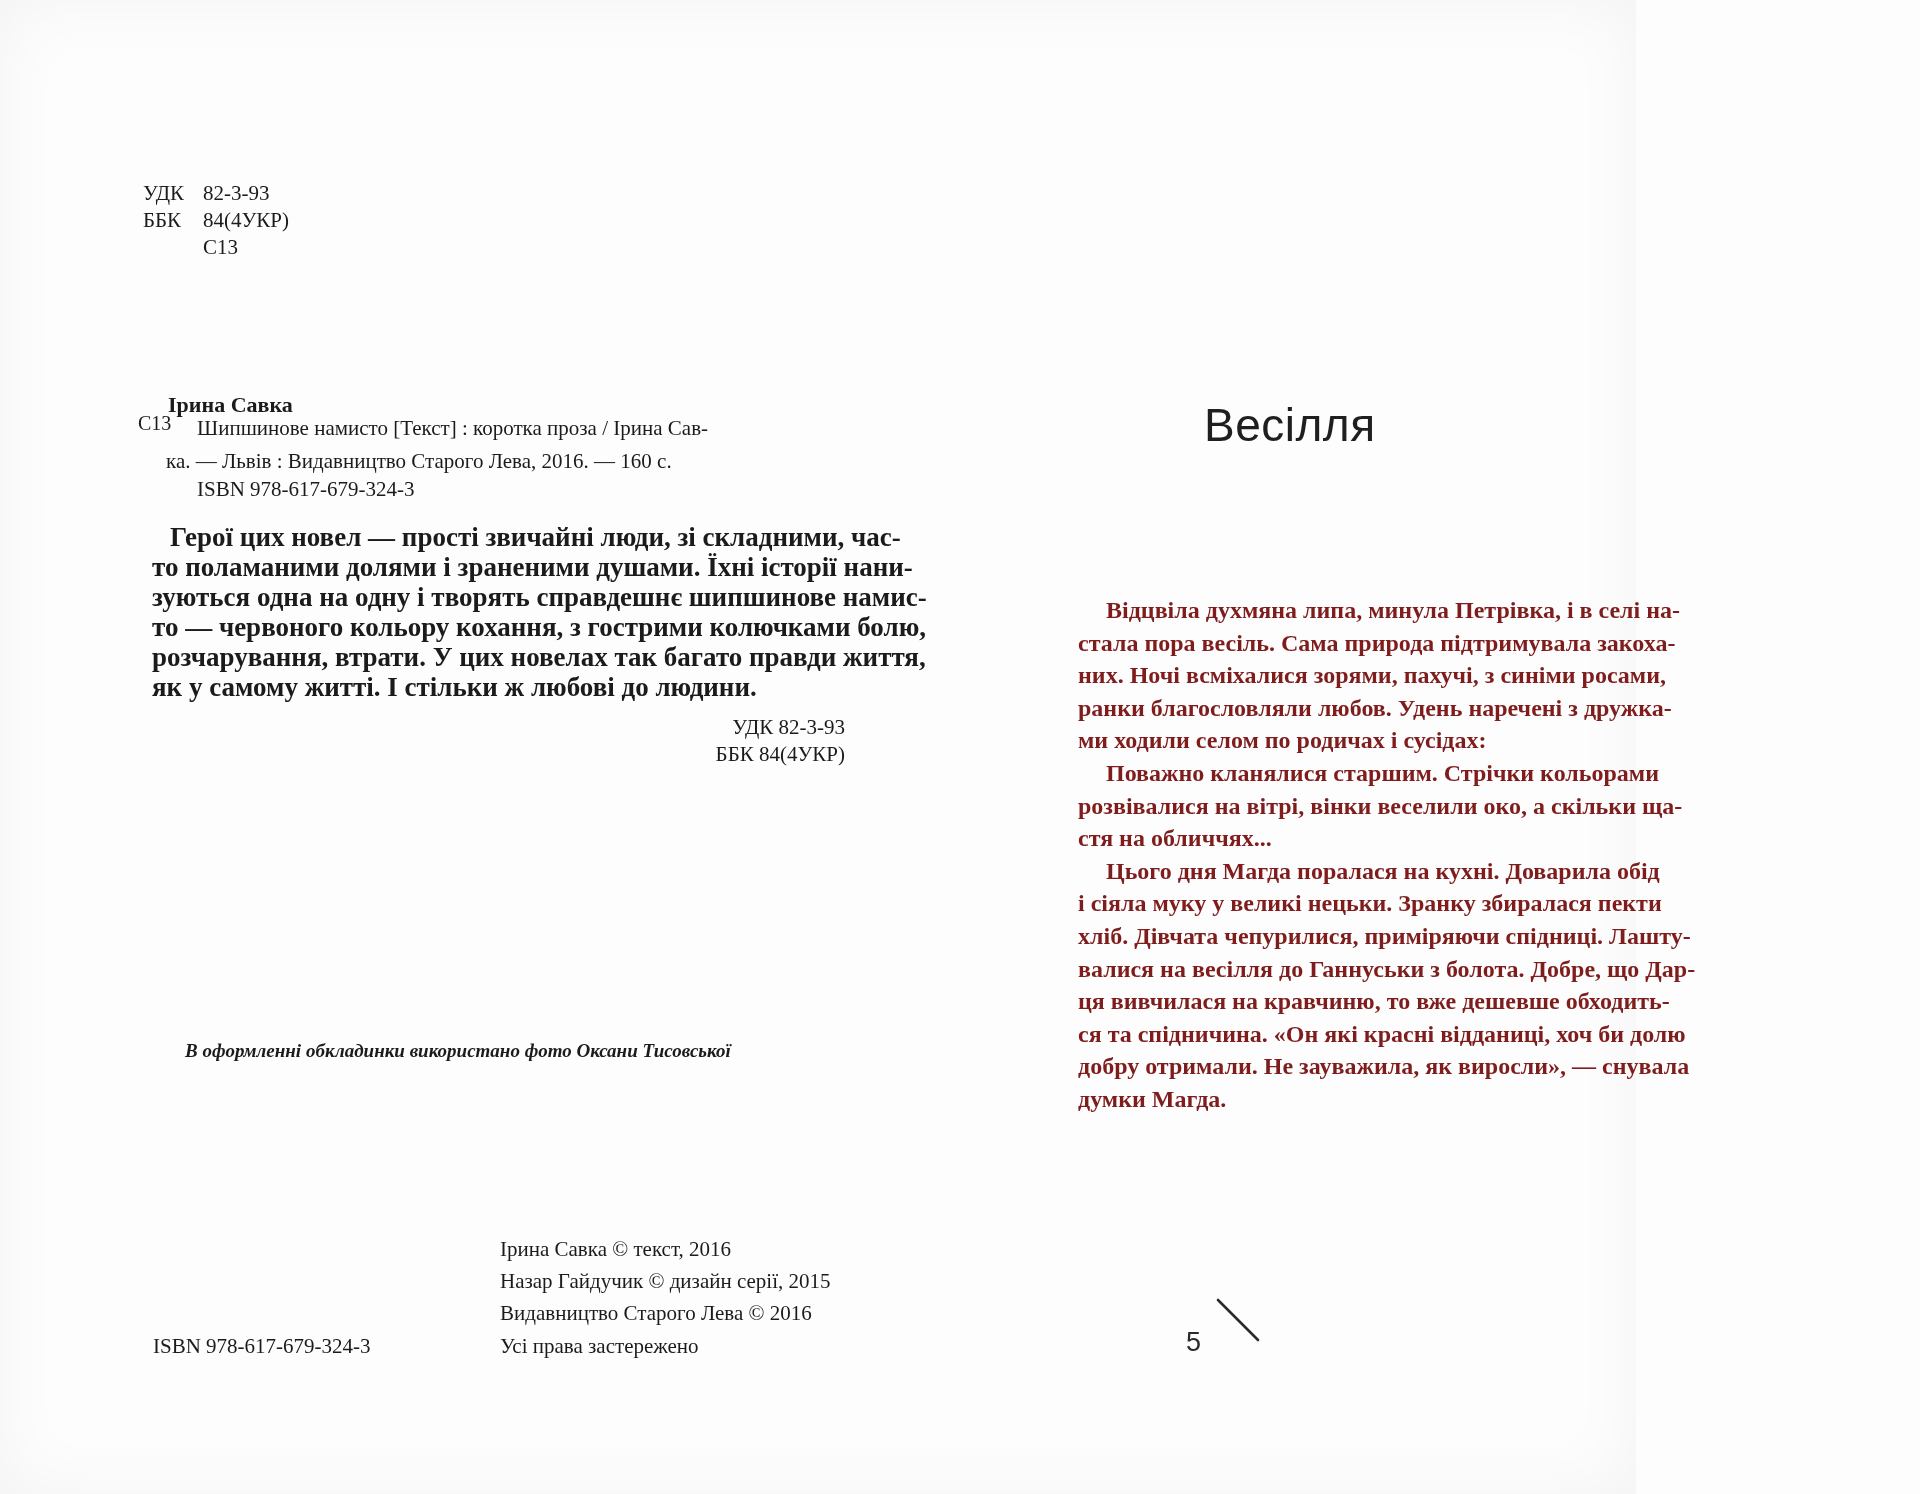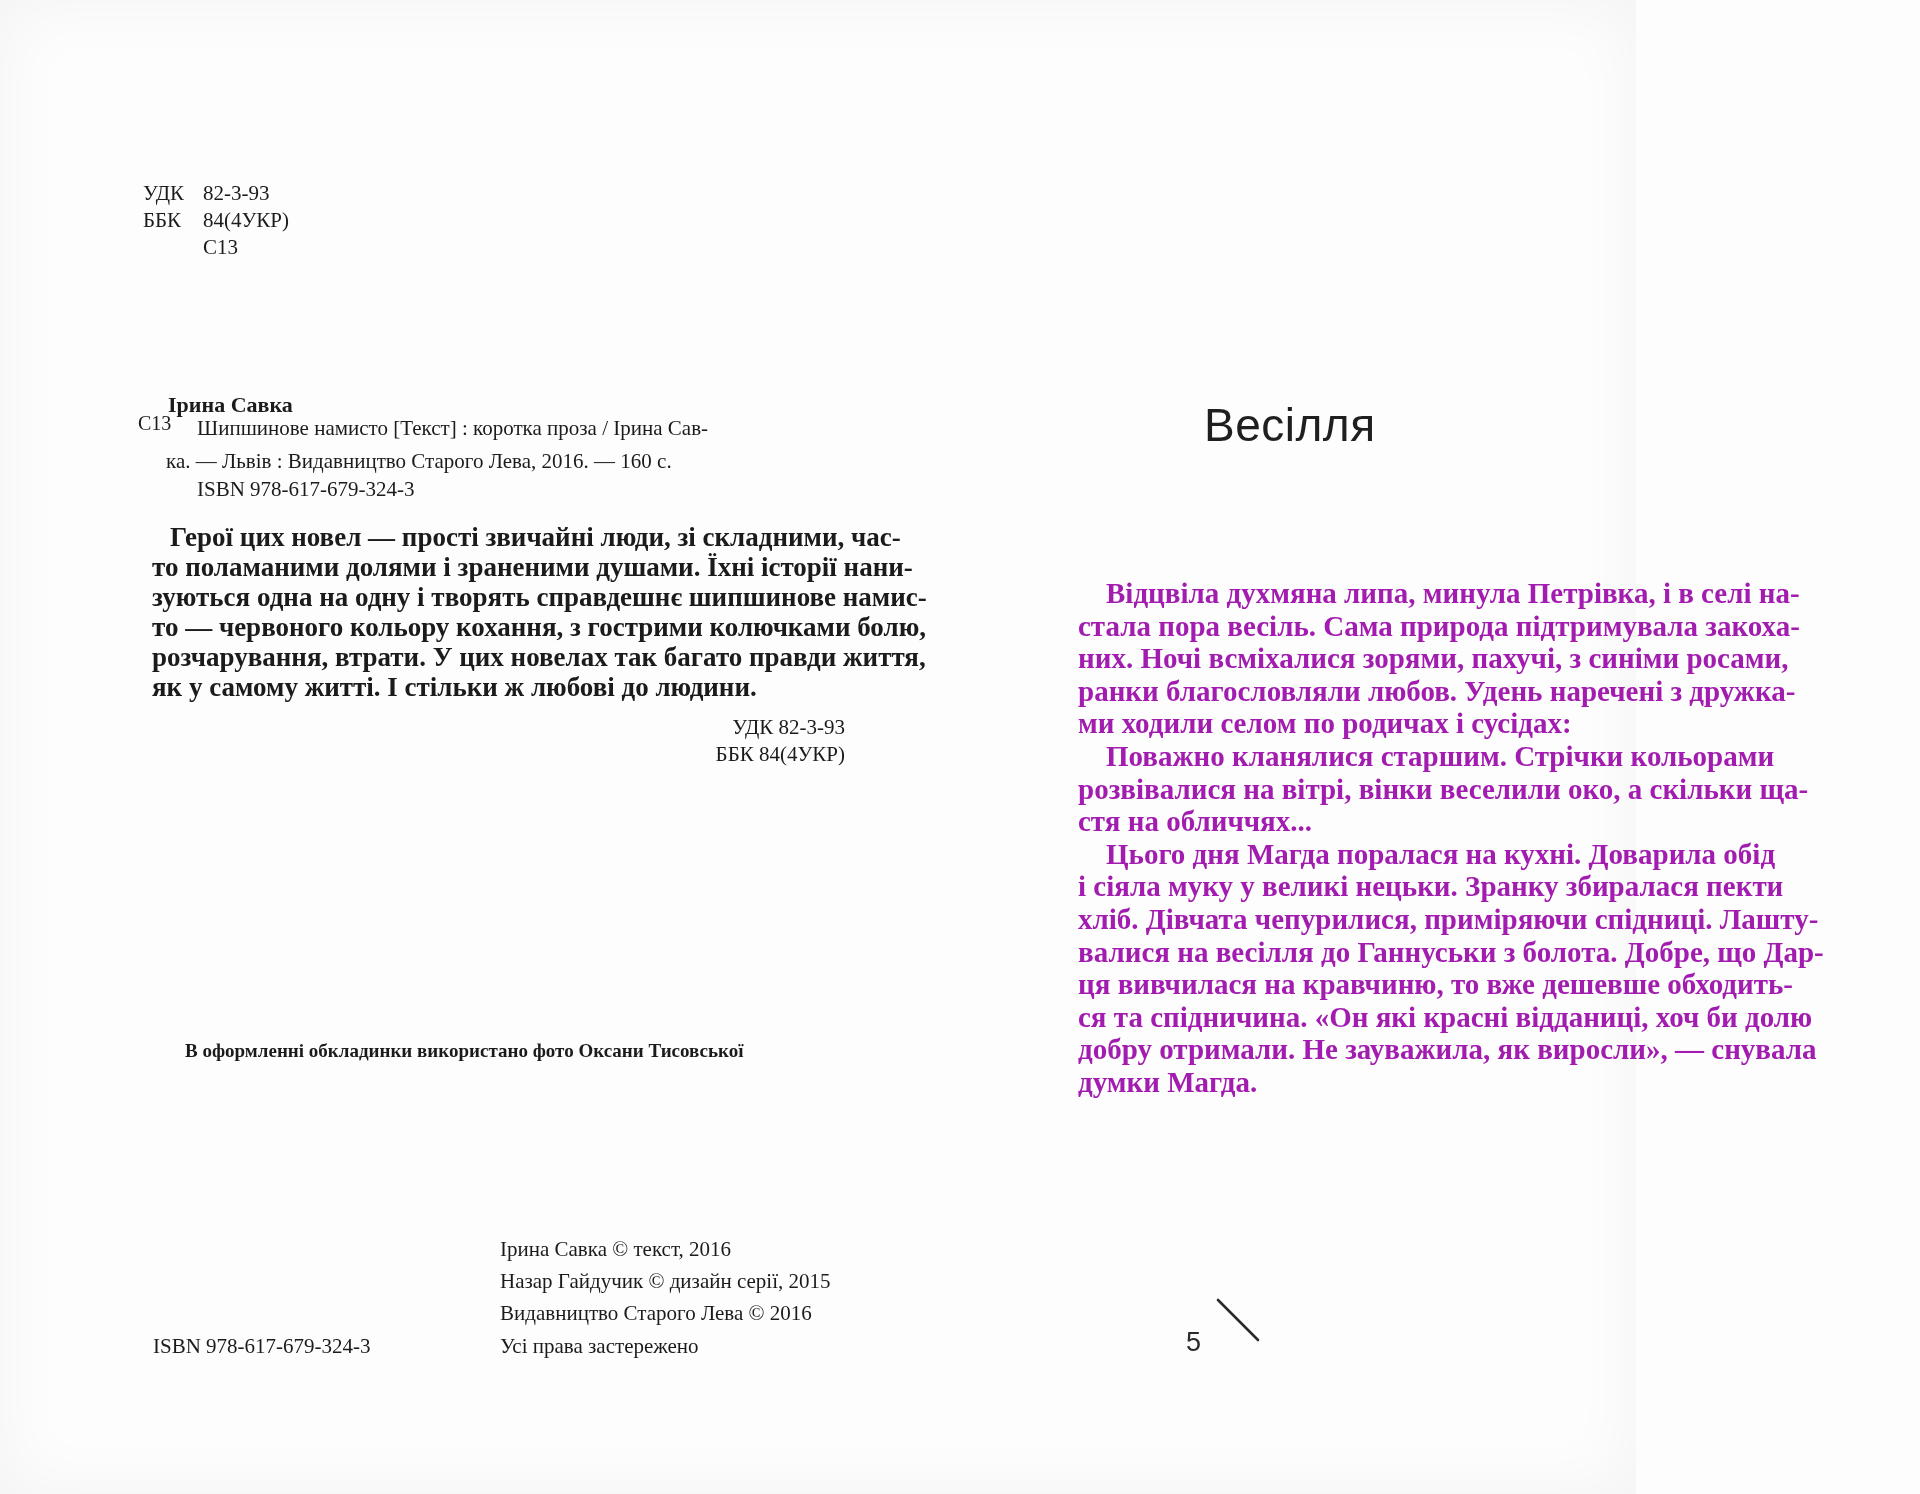--- a/index.html
+++ b/index.html
@@ -25,33 +25,33 @@
   .card-code { left: 138px; top: 412px; font-size: 20px; }
   .biblio { left: 166px; top: 412px; width: 720px; font-size: 21px;
             line-height: 33px; text-indent: 31px; white-space: nowrap; }
   .isbn-mid { left: 197px; top: 477px; font-size: 21px; }
   .annotation { left: 152px; top: 522px; width: 730px; font-size: 27px;
                 line-height: 30px; text-indent: 18px; font-weight: 600;
                 white-space: nowrap; }
   .udk-right { left: 540px; top: 714px; width: 305px; text-align: right;
                font-size: 21px; line-height: 27px; }
   .cover-credit { left: 185px; top: 1040px; font-size: 19px;
-                  font-weight: bold; }
+                  font-style: italic; font-weight: bold; }
   .copyright-block { left: 500px; top: 1233px; font-size: 21px; line-height: 32px; }
   .isbn-bottom { left: 153px; top: 1334px; font-size: 21px; }
   .rights-line { left: 500px; top: 1334px; font-size: 21px; }
 
   
   .story-title { left: 1188px; top: 382px; margin: 16px;
                  font-family: "Liberation Sans", sans-serif;
                  font-size: 46px; font-weight: 400; letter-spacing: 0.5px;
                  color: #1f1f1f; }
-  .story-text { left: 1078px; top: 577px; width: 660px;
-                font-size: 29px; line-height: 32.6px; font-weight: 600;
-                color: #a21caf; }
+  .story-text { left: 1078px; top: 594px; width: 660px;
+                font-size: 24px; line-height: 32.6px; font-weight: 600;
+                color: #7f1d1d; }
   .story-text p { margin: 0; text-indent: 28px; white-space: nowrap; }
   .page-number { left: 1186px; top: 1327px;
                  font-family: "Liberation Sans", sans-serif;
                  font-size: 27px; color: #2a2a2a; }
   .flourish { left: 1208px; top: 1292px; width: 60px; height: 60px; }
 </style>
 </head>
 <body>
 
 <div class="spread">

